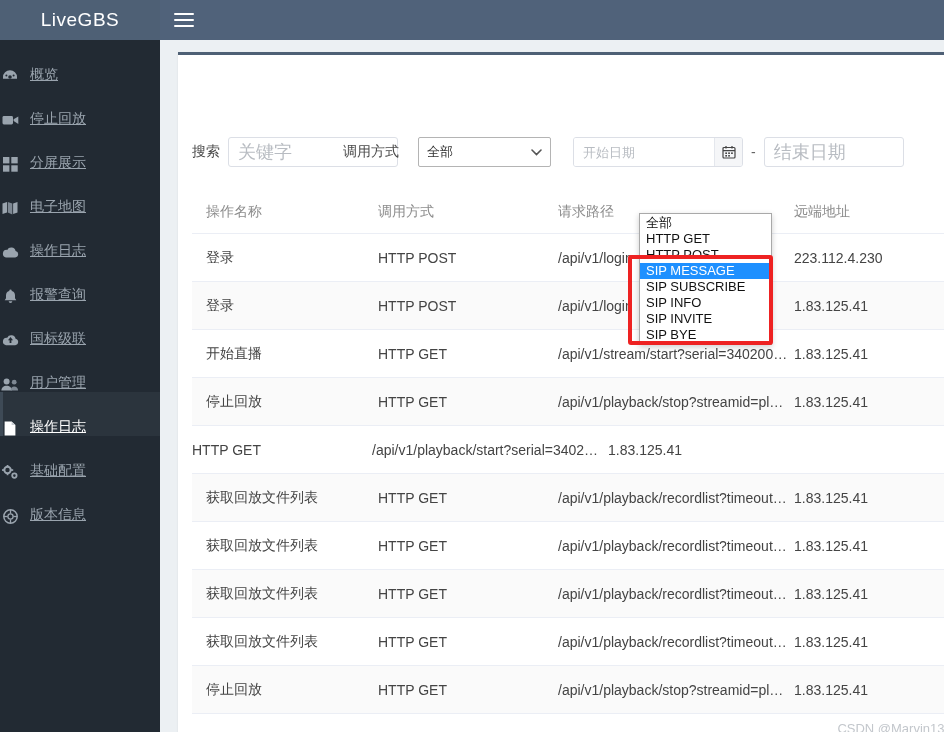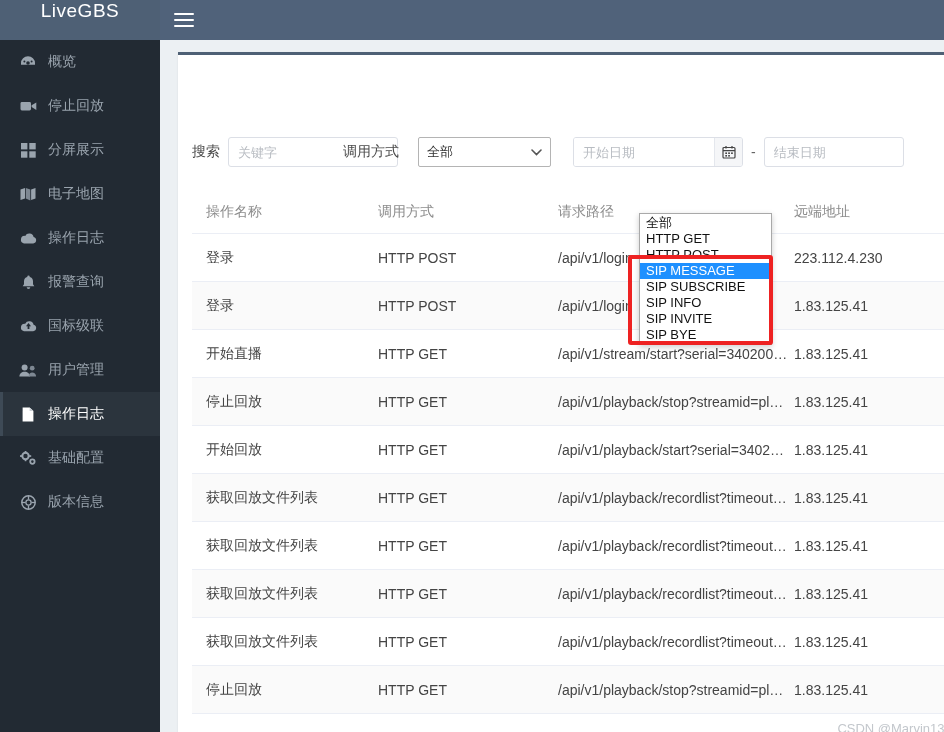--- a/index.html
+++ b/index.html
@@ -13,31 +13,31 @@
 
   
   #sidebar {
     position: absolute; left: 0; top: 0;
     width: 160px; height: 732px;
     background: #222a33;
   }
   #brand {
     height: 40px; width: 160px;
     background: #4e6075;
-    display: flex; justify-content: center;
+    display: flex; align-items: center; justify-content: center;
     color: #ffffff; font-size: 19px; letter-spacing: .5px;
   }
   .nav-item {
     position: relative;
     height: 44px;
-    display: flex; align-items: center;
-    padding-left: 18px;
+    display: flex; align-items: flex-end;
     color: #9aa4ae;
     font-size: 14px;
     cursor: pointer;
+    text-decoration: underline;
   }
   .nav-item.active { background: #2b343d; color: #ffffff; }
   .nav-item.active::before {
     content: ""; position: absolute; left: 0; top: 0;
     width: 3px; height: 100%; background: #3e4a56;
   }
   .nav-ico {
     width: 20px; height: 16px;
     margin-right: 10px;
     display: inline-flex; align-items: center; justify-content: center;
@@ -80,21 +80,21 @@
   #filterbar {
     position: absolute; left: 0; top: 75px;
     width: 100%; height: 44px;
     display: flex; align-items: center;
     padding-left: 14px;
     font-size: 14px; color: #555;
   }
   .f-label { color: #4a4a4a; margin-right: 8px; white-space: nowrap; }
   .txtinput {
     height: 30px; border: 1px solid #dcdfe6; border-radius: 3px;
-    background: #fff; font-size: 13px; color: #333;
+    background: #fff; font-size: 18px; color: #333;
     padding: 0 9px; outline: none;
     font-family: "Liberation Sans", sans-serif;
   }
   .txtinput::placeholder { color: #b8bcc2; }
   #search-input { width: 170px; }
 
   
   #select-wrap { position: relative; margin-left: 20px; }
   #select-box {
     width: 133px; height: 30px;
@@ -380,21 +380,20 @@
               <div class="c3">/api/v1/stream/start?serial=3402000...</div>
               <div class="c4">1.83.125.41</div>
             </div>
             <div class="trow tbody-row striped">
               <div class="c1">停止回放</div>
               <div class="c2">HTTP GET</div>
               <div class="c3">/api/v1/playback/stop?streamid=pla...</div>
               <div class="c4">1.83.125.41</div>
             </div>
             <div class="trow tbody-row">
-              <div class="c1">开始回放</div>
               <div class="c2">HTTP GET</div>
               <div class="c3">/api/v1/playback/start?serial=34020...</div>
               <div class="c4">1.83.125.41</div>
             </div>
             <div class="trow tbody-row striped">
               <div class="c1">获取回放文件列表</div>
               <div class="c2">HTTP GET</div>
               <div class="c3">/api/v1/playback/recordlist?timeout=...</div>
               <div class="c4">1.83.125.41</div>
             </div>

